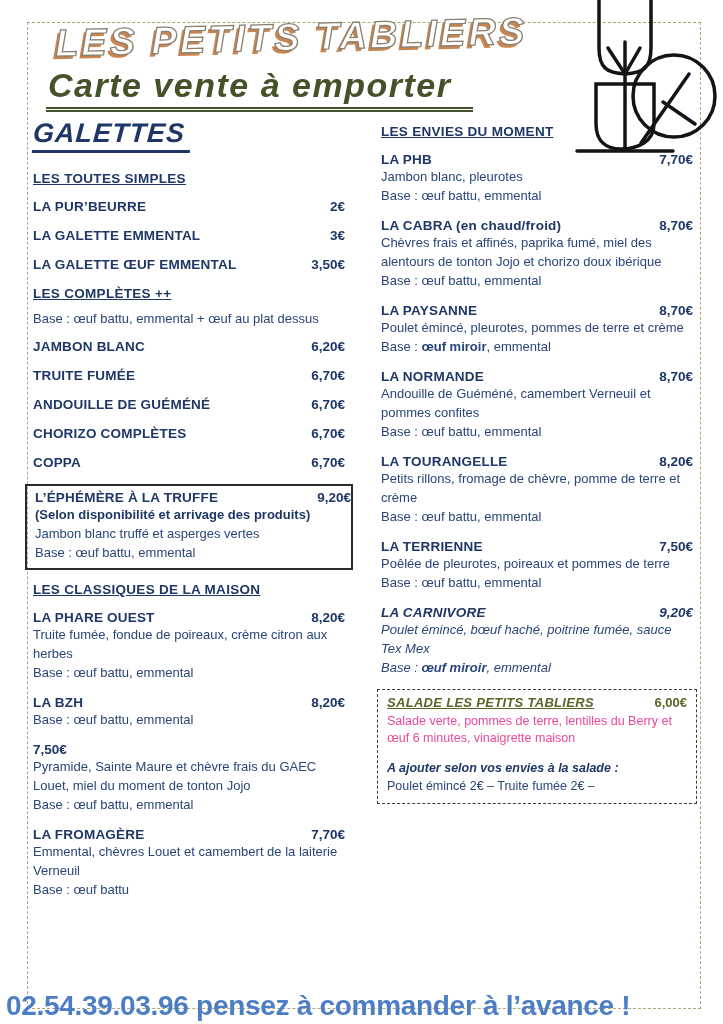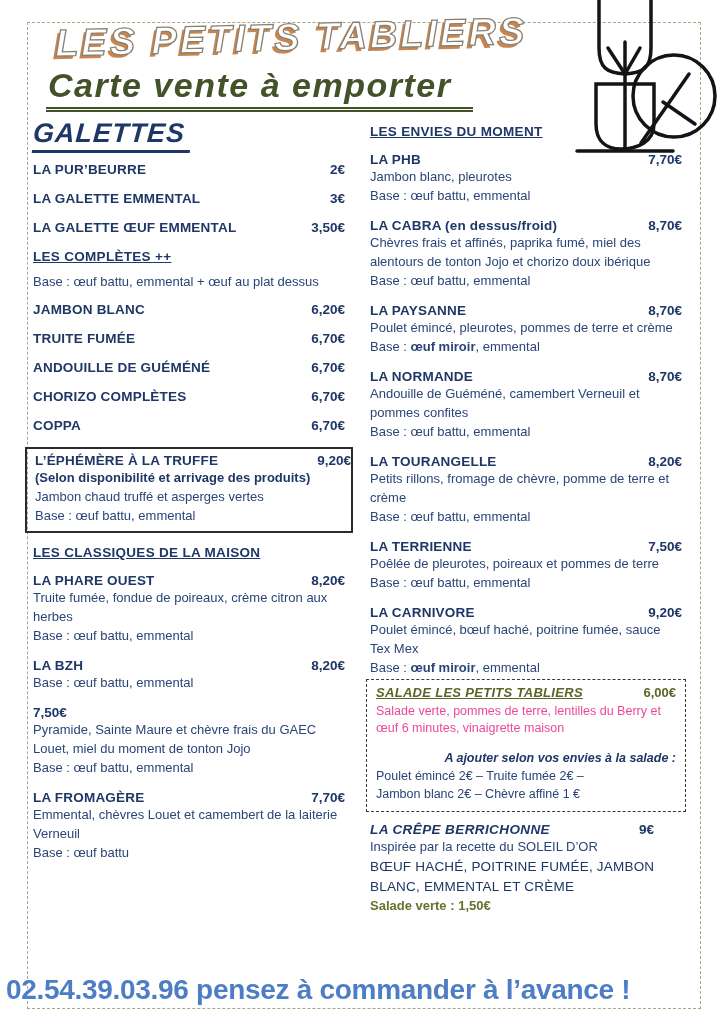--- a/index.html
+++ b/index.html
@@ -24,21 +24,21 @@
   .hdr-sub{
     position:absolute;left:46px;top:66px;
     font-size:34px;font-weight:bold;font-style:italic;letter-spacing:1.5px;
     color:#44522a;border-bottom:5px double #44522a;
     padding:0 22px 2px 2px;white-space:nowrap;
   }
   .logo{position:absolute;right:0px;top:0px;z-index:3;}
   
   .col{position:absolute;width:312px;z-index:1;}
   .col-left{left:33px;top:118px;}
-  .col-right{left:370px;top:124px;}
+  .col-right{left:381px;top:124px;}
   .big-h{
     display:inline-block;font-size:27px;font-weight:bold;font-style:italic;
     letter-spacing:1px;border-bottom:3px solid #1e3766;
     padding:0 6px 1px 0;margin:0 0 9px 0;transform:skewX(-4deg);
   }
   .sec-h{
     font-size:13.5px;font-weight:bold;letter-spacing:.3px;
     text-decoration:underline;margin:9px 0 13px 0;
   }
   .sec-note{font-size:13px;line-height:19px;margin:-5px 0 11px 0;color:#2a4578;}
@@ -49,42 +49,42 @@
   .pr{font-weight:bold;font-size:13.5px;white-space:nowrap;}
   .ds{font-size:13px;line-height:19px;color:#2a4578;}
   .bold-note{font-size:13px;line-height:19px;font-weight:bold;}
   
   .special-box{
     border:2px solid #2b2b2b;margin:3px -8px 12px -8px;
     padding:4px 0 6px 8px;
   }
   
   .salad-box{
-    border:1.6px dashed #3a3a3a;margin:2px -4px 10px -4px;
+    border:1.6px dashed #3a3a3a;margin:12px -4px 10px -4px;
     padding:5px 9px 8px 9px;
   }
   .sal-title-row{display:flex;justify-content:space-between;align-items:baseline;}
   .sal-nm{
     font-size:13px;font-weight:bold;font-style:italic;letter-spacing:.3px;
     color:#5b6527;text-decoration:underline;
   }
   .sal-pr{font-size:13px;font-weight:bold;color:#5b6527;}
   .sal-ds{font-size:12.5px;line-height:17px;color:#ec4899;margin-top:3px;}
   .sal-gap{height:12px;}
-  .sal-add-title{font-size:12.5px;font-weight:bold;font-style:italic;line-height:18px;text-align:right;}
+  .sal-add-title{font-size:12.5px;font-weight:bold;font-style:italic;line-height:18px;}
   .sal-add{font-size:12.5px;line-height:18px;color:#2a4578;}
   
   .crepe-nm{font-size:13.5px;font-weight:bold;font-style:italic;letter-spacing:.4px;}
   .crepe-pr-inset{margin-right:28px;}
   .crepe-ds{font-size:13px;line-height:20px;color:#2a4578;}
   .crepe-caps{font-size:13.5px;line-height:20px;color:#1e3766;letter-spacing:.2px;}
   .crepe-extra{font-size:13px;font-weight:bold;color:#6b7030;margin-top:1px;}
   
   .footer{
-    position:absolute;left:6px;bottom:18px;width:717px;z-index:2;
+    position:absolute;left:6px;bottom:2px;width:717px;z-index:2;
     font-size:28px;font-weight:bold;color:#4d7ec5;
     white-space:nowrap;letter-spacing:-0.3px;
   }
 </style>
 </head>
 <body>
 
 <div class="page-border"></div>
 
 <div class="hdr">
@@ -109,20 +109,21 @@
         <path d="M118,74 L70,143"></path>
         <path d="M92,102 L124,124"></path>
       </g>
     </svg>
   </div>
 </div>
 
 <div class="col col-left">
   <div><span class="big-h">GALETTES</span></div>
 
+  <div class="sec-h">LES TOUTES SIMPLES</div>
   <div class="item-s">
     <span class="nm">LA PUR’BEURRE</span>
     <span class="pr">2€</span>
   </div>
   <div class="item-s">
     <span class="nm">LA GALETTE EMMENTAL</span>
     <span class="pr">3€</span>
   </div>
   <div class="item-s">
     <span class="nm">LA GALETTE ŒUF EMMENTAL</span>
@@ -151,21 +152,21 @@
     <span class="nm">COPPA</span>
     <span class="pr">6,70€</span>
   </div>
 
   <div class="special-box">
     <div class="row">
       <span class="nm">L’ÉPHÉMÈRE À LA TRUFFE</span>
       <span class="pr">9,20€</span>
     </div>
     <div class="bold-note">(Selon disponibilité et arrivage des produits)</div>
-    <div class="ds">Jambon chaud truffé et asperges vertes</div>
+    <div class="ds">Jambon blanc truffé et asperges vertes</div>
     <div class="ds">Base : œuf battu, emmental</div>
   </div>
 
   <div class="sec-h">LES CLASSIQUES DE LA MAISON</div>
 
   <div class="item">
     <div class="row">
       <span class="nm">LA PHARE OUEST</span>
       <span class="pr">8,20€</span>
     </div>
@@ -206,21 +207,21 @@
     <div class="row">
       <span class="nm">LA PHB</span>
       <span class="pr">7,70€</span>
     </div>
     <div class="ds">Jambon blanc, pleurotes</div>
     <div class="ds"><span>Base : œuf battu, emmental</span><b></b><span></span></div>
   </div>
 
   <div class="item">
     <div class="row">
-      <span class="nm">LA CABRA (en dessus/froid)</span>
+      <span class="nm">LA CABRA (en chaud/froid)</span>
       <span class="pr">8,70€</span>
     </div>
     <div class="ds">Chèvres frais et affinés, paprika fumé, miel des alentours de tonton Jojo et chorizo doux ibérique</div>
     <div class="ds"><span>Base : œuf battu, emmental</span><b></b><span></span></div>
   </div>
 
   <div class="item">
     <div class="row">
       <span class="nm">LA PAYSANNE</span>
       <span class="pr">8,70€</span>
@@ -249,45 +250,35 @@
 
   <div class="item">
     <div class="row">
       <span class="nm">LA TERRIENNE</span>
       <span class="pr">7,50€</span>
     </div>
     <div class="ds">Poêlée de pleurotes, poireaux et pommes de terre</div>
     <div class="ds"><span>Base : œuf battu, emmental</span><b></b><span></span></div>
   </div>
 
-  <div class="item" style="margin-bottom:0;">
+  <div class="item" style="margin-bottom:0;font-style:italic;">
     <div class="row">
       <span class="nm">LA CARNIVORE</span>
       <span class="pr">9,20€</span>
     </div>
     <div class="ds">Poulet émincé, bœuf haché, poitrine fumée, sauce Tex Mex</div>
     <div class="ds"><span>Base : </span><b>œuf miroir</b><span>, emmental</span></div>
   </div>
 
   <div class="salad-box">
     <div class="sal-title-row">
       <span class="sal-nm">SALADE LES PETITS TABLIERS</span>
       <span class="sal-pr">6,00€</span>
     </div>
     <div class="sal-ds">Salade verte, pommes de terre, lentilles du Berry et œuf 6 minutes, vinaigrette maison</div>
     <div class="sal-gap"></div>
     <div class="sal-add-title">A ajouter selon vos envies à la salade :</div>
     <div class="sal-add">Poulet émincé 2€ – Truite fumée 2€ –</div>
-    <div class="sal-add">Jambon blanc 2€ – Chèvre affiné 1 €</div>
-  </div>
-
-  <div class="item">
-    <div class="row">
-      <span class="crepe-nm">LA CRÊPE BERRICHONNE</span>
-      <span class="pr crepe-pr-inset">9€</span>
-    </div>
-    <div class="crepe-ds">Inspirée par la recette du SOLEIL D’OR</div>
-    <div class="crepe-caps">BŒUF HACHÉ, POITRINE FUMÉE, JAMBON BLANC, EMMENTAL ET CRÈME</div>
-    <div class="crepe-extra">Salade verte : 1,50€</div>
-  </div>
+  </div>
+
 </div>
 
 <div class="footer">02.54.39.03.96 pensez à commander à l’avance !</div>
 
 </body></html>

